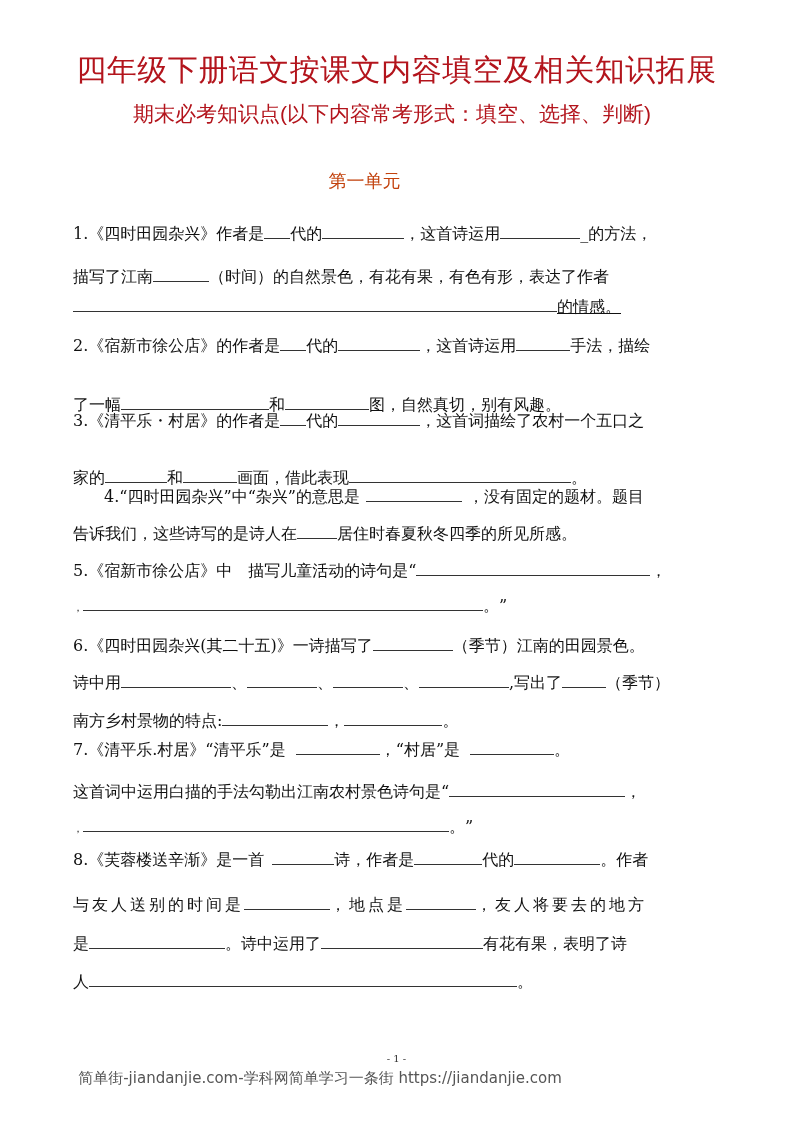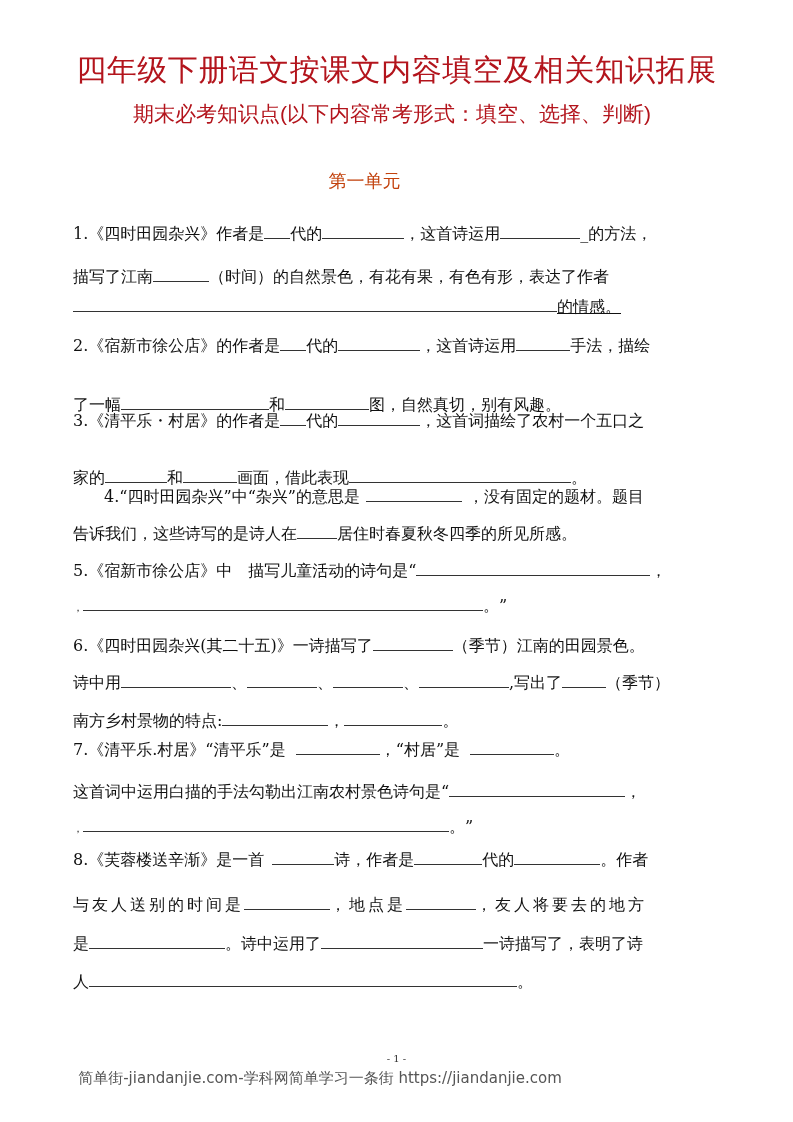--- a/index.html
+++ b/index.html
@@ -87,21 +87,21 @@
     <span style="font-size:10px">，</span><span class="b" style="width:366px"></span><span>。”</span>
   </div>
 
   <div class="line" style="top:824px;margin-top:24px;">
     <span>8.《芙蓉楼送辛渐》是一首</span><span class="sp" style="width:8px"></span><span class="b" style="width:62px"></span><span>诗，作者是</span><span class="b" style="width:68px"></span><span>代的</span><span class="b" style="width:86px"></span><span>。作者</span>
   </div>
   <div class="line" style="top:893px; letter-spacing:3px;">
     <span>与友人送别的时间是</span><span class="b" style="width:86px; letter-spacing:0"></span><span>，地点是</span><span class="b" style="width:70px; letter-spacing:0"></span><span>，友人将要去的地方</span>
   </div>
   <div class="line" style="top:932px;">
-    <span>是</span><span class="b" style="width:136px"></span><span>。诗中运用了</span><span class="b" style="width:162px"></span><span>一诗描写了，表明了诗</span>
+    <span>是</span><span class="b" style="width:136px"></span><span>。诗中运用了</span><span class="b" style="width:162px"></span><span>有花有果，表明了诗</span>
   </div>
   <div class="line" style="top:970px;">
     <span>人</span><span class="b" style="width:428px"></span><span>。</span>
   </div>
 
   <div class="page-num">- 1 -</div>
   <div class="footer">简单街-jiandanjie.com-学科网简单学习一条街 https://jiandanjie.com</div>
 </div>
 
 </body></html>

